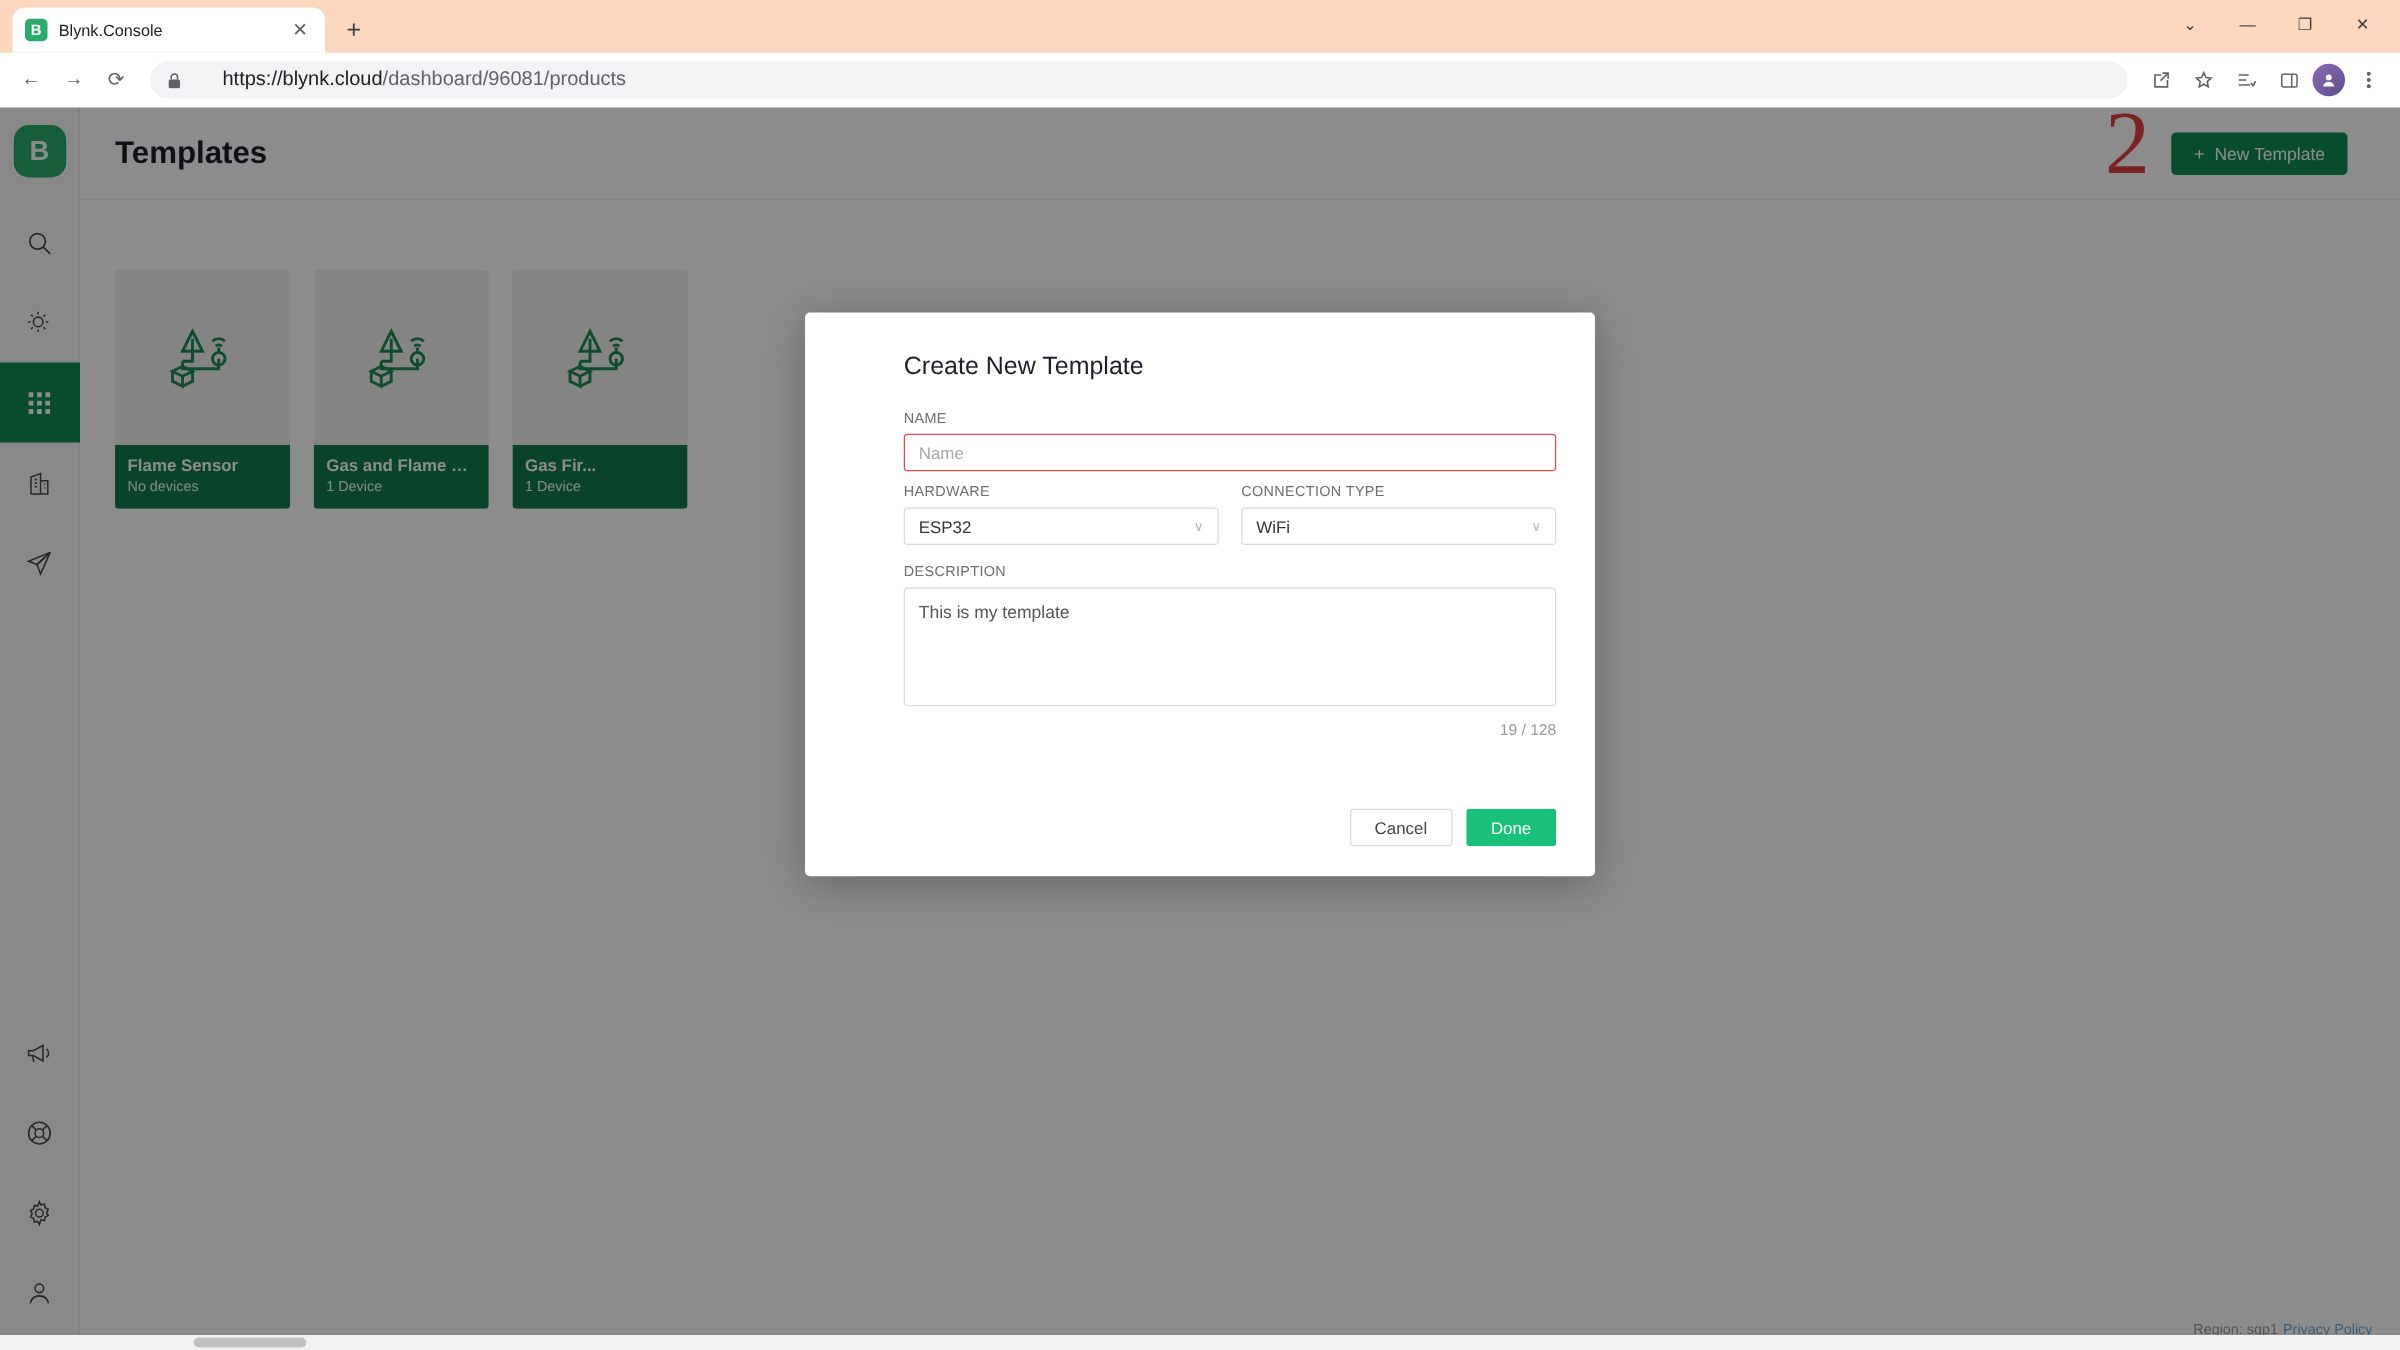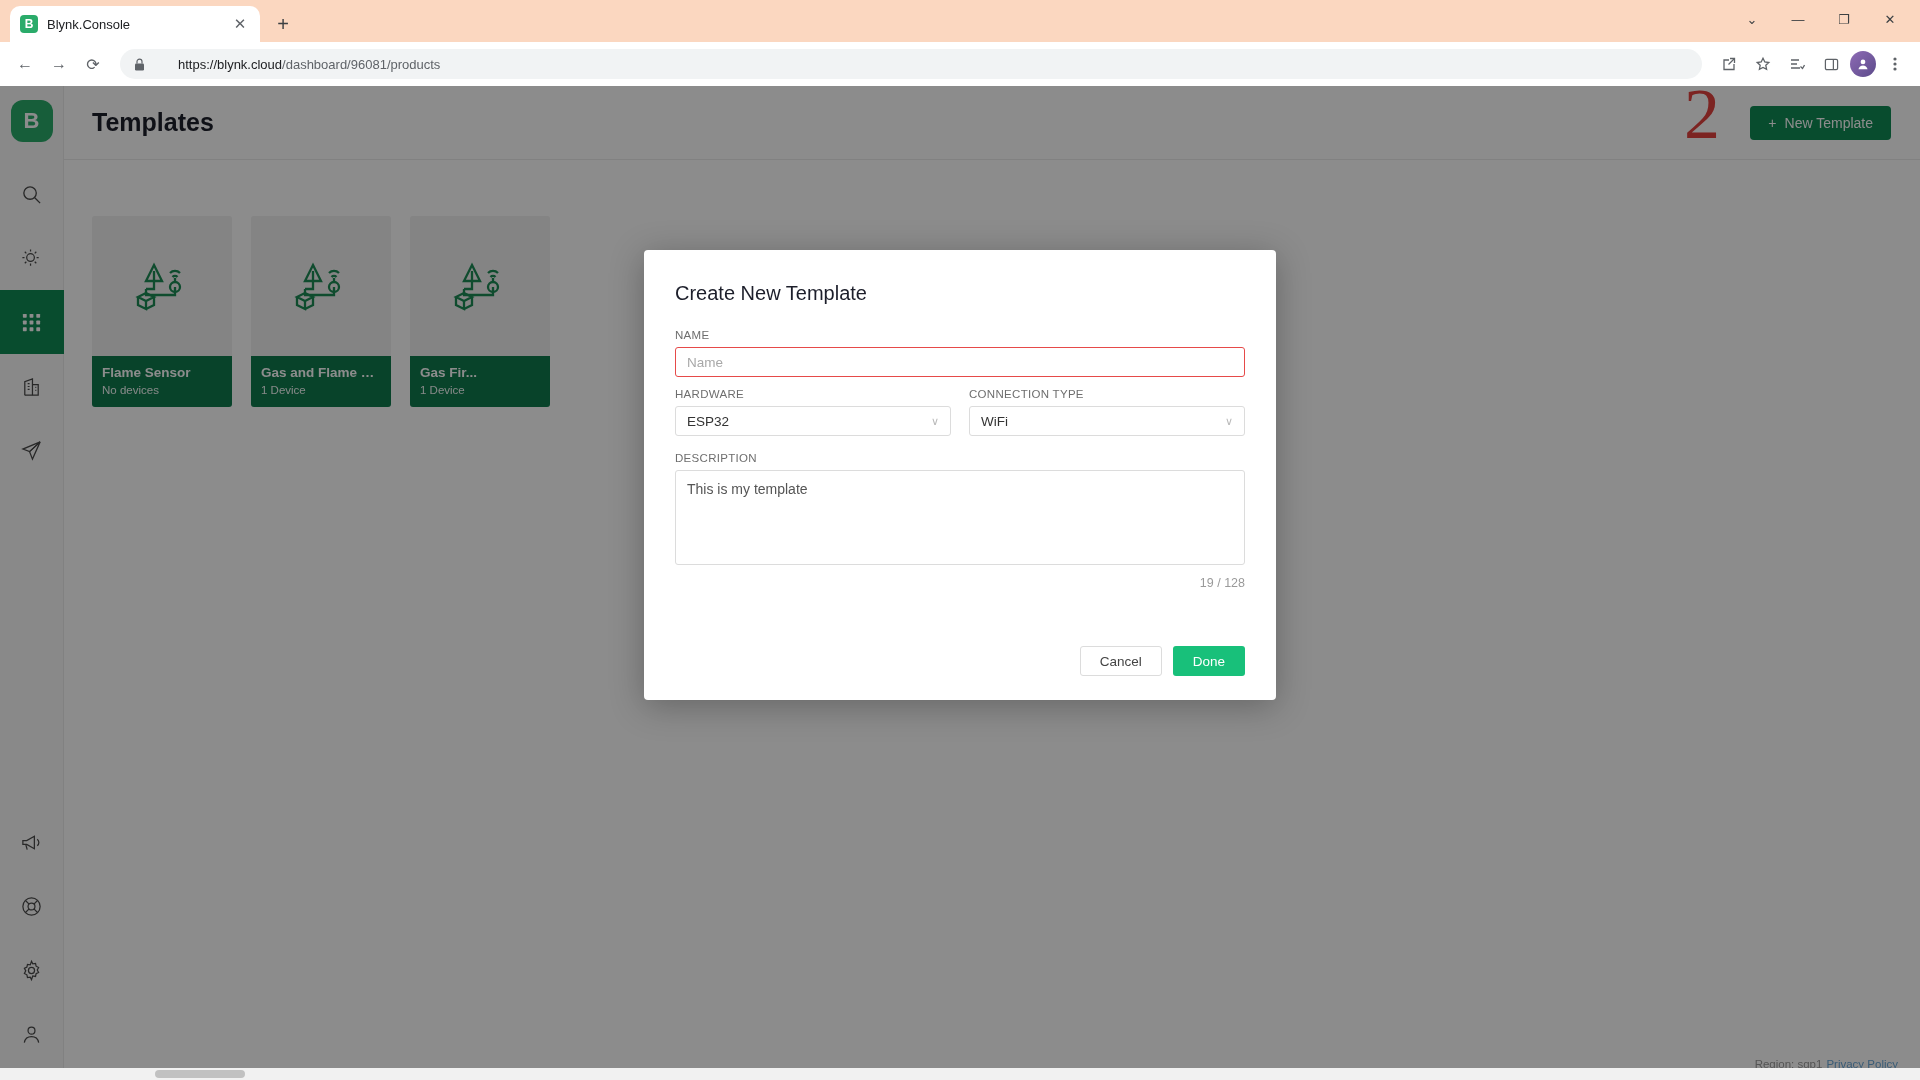--- a/index.html
+++ b/index.html
@@ -50,21 +50,21 @@
   }
   .tb-icon {
     width: 30px; height: 30px; display:flex; align-items:center; justify-content:center;
     color: #5f6368; border-radius: 50%; flex: none;
   }
   .omnibox {
     flex: 1; height: 30px; background: #f1f3f4; border-radius: 16px;
     display: flex; align-items: center; padding: 0 14px; gap: 10px;
     margin: 0 8px;
   }
-  .omni-url { font-size: 13px; color: #202124; padding-left: 23px; }
+  .omni-url { font-size: 16px; color: #202124; padding-left: 23px; }
   .omni-url .dim { color: #5f6368; }
   .avatar-btn {
     width: 26px; height: 26px; border-radius: 50%;
     background: linear-gradient(135deg,#8e6bb5,#5c4b8a);
     display:flex; align-items:center; justify-content:center;
   }
 
   
   .viewport { position: absolute; top: 86px; left: 0; width: 1920px; height: 994px; background: #ffffff; }
 
@@ -88,21 +88,21 @@
     width: 64px; height: 64px; display:flex; align-items:center; justify-content:center;
     color: #4a4a4a;
   }
   .side-item.active { background: #0f8a54; color: #ffffff; }
   .side-spacer { flex: 1; }
 
   .content { flex: 1; display: flex; flex-direction: column; position: relative; background: #fff; }
 
   .head {
     height: 74px; display: flex; align-items: center; justify-content: space-between;
-    padding: 0 29px 0 28px; border-bottom: 1px solid #ececec; position: relative;
+    padding: 0 42px 0 28px; border-bottom: 1px solid #ececec; position: relative;
   }
   .page-title { font-size: 25px; color: #1d1f2b; font-weight: 600; }
   .big-two {
     position: absolute; right: 200px; top: -8px;
     font-size: 72px; color: #e2423f; font-family: "Liberation Serif", serif;
     line-height: 1;
   }
   .new-template-btn {
     background: #0f8a54; color: #ffffff; border: none; border-radius: 4px;
     height: 34px; padding: 0 18px; font-size: 14px; display:flex; align-items:center; gap: 8px;
@@ -134,21 +134,21 @@
   .footer-bar .link { color: #6aa8d8; }
 
   
   .modal-layer {
     position: absolute; inset: 0; z-index: 60;
     display: flex; align-items: flex-start; justify-content: center;
   }
   .modal {
     width: 632px; margin-top: 164px; background: #ffffff; border-radius: 4px;
     box-shadow: 0 6px 34px rgba(0,0,0,.28);
-    display: flex; flex-direction: column;
+    display: flex; flex-direction: column; padding-left: 48px;
   }
   .modal-body { padding: 32px 31px 0; }
   .modal-title { font-size: 20px; color: #1d1f2b; margin-bottom: 24px; }
 
   .field-label { font-size: 11.5px; color: #6e6e6e; letter-spacing: .3px; margin-bottom: 6px; }
   .text-input {
     width: 100%; height: 30px; border: 1px solid #dcdcdc; border-radius: 3px;
     padding: 0 11px; font-size: 13.5px; color: #333; background: #fff;
     font-family: "Liberation Sans", sans-serif;
   }

